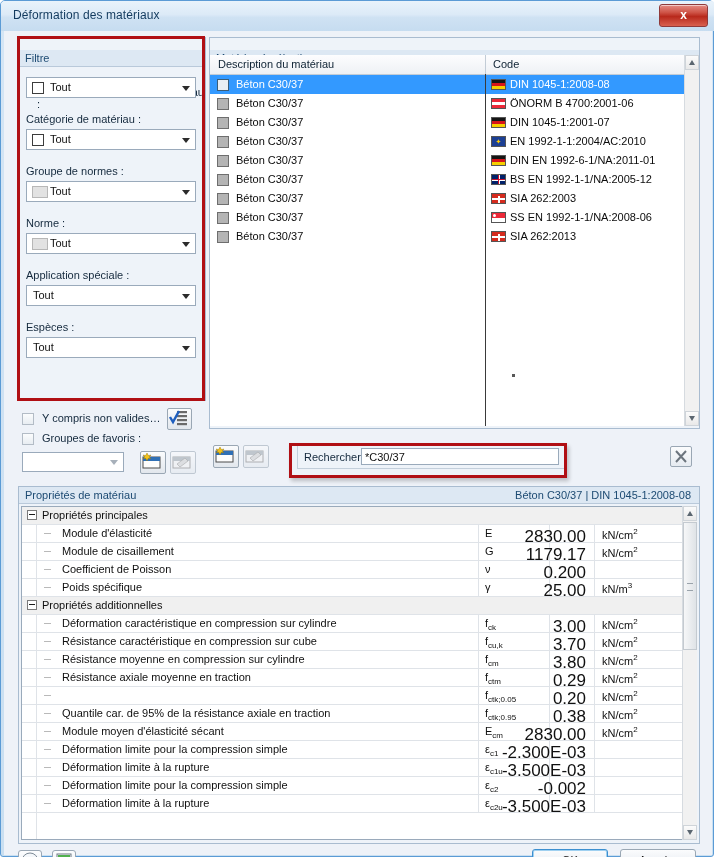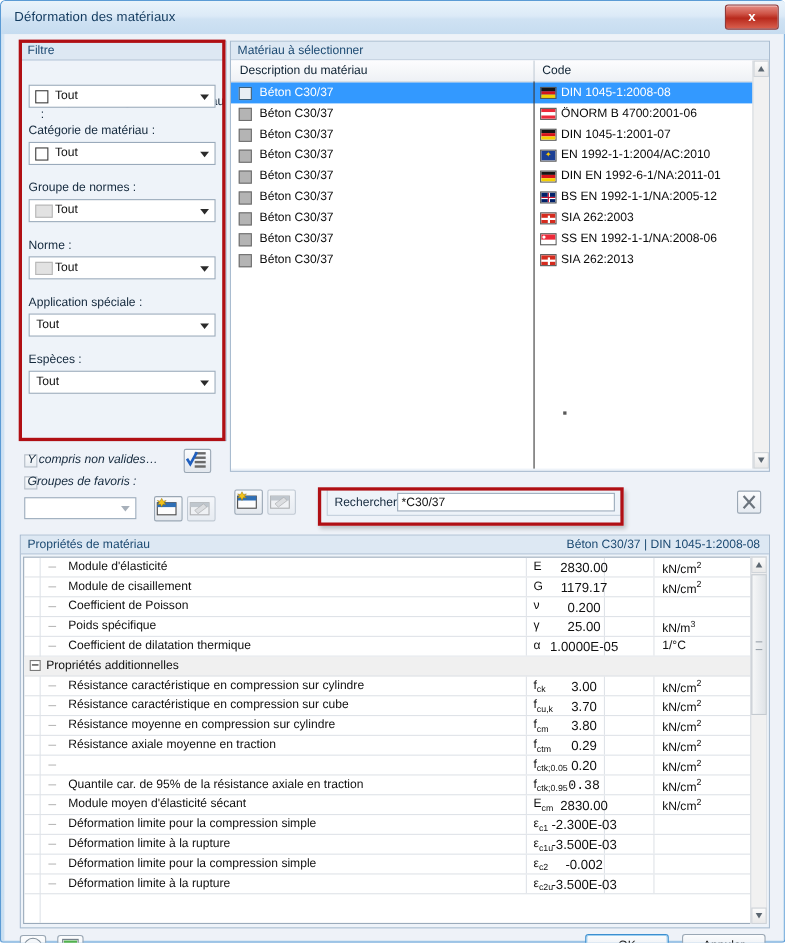--- a/index.html
+++ b/index.html
@@ -51,21 +51,21 @@
     width: 708px; height: 824px;
     background: #eef2f8;
   }
 
   .panel {
     position: absolute;
     background: #eef3f9;
     border: 1px solid #a9bcd0;
   }
   .panel-caption {
-    position: absolute; left: 0; top: 0; height: 17px;
+    position: absolute; left: 0; top: 12px; height: 17px;
     background: #dde8f3;
     border-bottom: 1px solid #b9c9da;
     color: #1c4a72;
     font-size: 11px;
     padding: 2px 0 0 6px;
     box-sizing: border-box;
     width: 100%;
   }
 
   
@@ -123,21 +123,21 @@
 
   
   .chk-row { position: absolute; font-size: 11px; color: #14293d; }
   .chk-box {
     position: absolute; left: 0; top: 1px;
     width: 12px; height: 12px;
     border: 1px solid #b3bcc6;
     background: linear-gradient(180deg,#fbfcfd,#e8edf2);
     box-sizing: border-box;
   }
-  .chk-lbl { position: absolute; left: 3px; top: 0; white-space: nowrap; font-style: italic; }
+  .chk-lbl { position: absolute; left: 20px; top: 0; white-space: nowrap; }
 
   .tool-btn {
     position: absolute;
     width: 23px; height: 21px;
     border: 1px solid #9aa7b4;
     border-radius: 2px;
     background: linear-gradient(180deg,#fbfcfd 0%, #eef1f5 50%, #e2e7ed 100%);
     box-sizing: border-box;
     cursor: pointer;
   }
@@ -280,21 +280,21 @@
   .prow .vline {
     position: absolute; top: 0; height: 17px; border-left: 1px solid #dfe3e8;
   }
   .prow .psym {
     position: absolute; left: 463px; top: 2px;
     font-size: 11px; color: #101010;
   }
   .prow .psym sub { font-size: 8px; }
   .prow .pval {
     position: absolute; right: 218px; top: 2px;
-    font-size: 12px; color: #101010; text-align: center;
+    font-size: 17px; color: #101010; text-align: right;
     width: 110px;
   }
   .prow .punit {
     position: absolute; left: 580px; top: 2px;
     font-size: 11px; color: #101010;
   }
   .prow .punit sup { font-size: 8px; }
   .grid-indent {
     position: absolute; left: 14px; top: 0; width: 1px; height: 100%;
     background: #dfe3e8;
@@ -596,20 +596,24 @@
     <div class="red-outline" id="search-red"></div>
 
     <div id="prop-panel" class="panel">
       <div id="prop-caption">
         <span class="left">Propriétés de matériau</span>
         <span class="right">Béton C30/37  |  DIN 1045-1:2008-08</span>
       </div>
       <div id="prop-grid">
         <div class="grid-indent"></div>
         <div id="prop-rows">
+            <div class="prow group">
+              <span class="expander"></span>
+              <span class="gname">Propriétés principales</span>
+            </div>
             <div class="prow">
               <span class="tick"></span>
               <span class="pname">Module d'élasticité</span>
               <span class="vline" style="left: 456px;"></span>
               <span class="vline" style="left: 527px;"></span>
               <span class="vline" style="left: 572px;"></span>
               <span class="psym">E</span>
               <span class="pval" style="right: 110px;">2830.00</span>
               <span class="punit">kN/cm<sup>2</sup></span>
             </div>
@@ -635,37 +639,27 @@
             <div class="prow">
               <span class="tick"></span>
               <span class="pname">Poids spécifique</span>
               <span class="vline" style="left: 456px;"></span>
               <span class="vline" style="left: 527px;"></span>
               <span class="vline" style="left: 572px;"></span>
               <span class="psym">γ</span>
               <span class="pval" style="right: 110px;">25.00</span>
               <span class="punit">kN/m<sup>3</sup></span>
             </div>
-            <div class="prow">
-              <span class="tick"></span>
-              <span class="pname">Coefficient de dilatation thermique</span>
-              <span class="vline" style="left: 456px;"></span>
-              <span class="vline" style="left: 527px;"></span>
-              <span class="vline" style="left: 572px;"></span>
-              <span class="psym">α</span>
-              <span class="pval" style="right: 110px;">1.0000E-05</span>
-              <span class="punit">1/°C</span>
-            </div>
             <div class="prow group">
               <span class="expander"></span>
               <span class="gname">Propriétés additionnelles</span>
             </div>
             <div class="prow">
               <span class="tick"></span>
-              <span class="pname">Résistance caractéristique en compression sur cylindre</span>
+              <span class="pname">Déformation caractéristique en compression sur cylindre</span>
               <span class="vline" style="left: 456px;"></span>
               <span class="vline" style="left: 527px;"></span>
               <span class="vline" style="left: 572px;"></span>
               <span class="psym">f<sub>ck</sub></span>
               <span class="pval" style="right: 110px;">3.00</span>
               <span class="punit">kN/cm<sup>2</sup></span>
             </div>
             <div class="prow">
               <span class="tick"></span>
               <span class="pname">Résistance caractéristique en compression sur cube</span>
@@ -705,21 +699,21 @@
               <span class="pval" style="right: 110px;">0.20</span>
               <span class="punit">kN/cm<sup>2</sup></span>
             </div>
             <div class="prow">
               <span class="tick"></span>
               <span class="pname">Quantile car. de 95% de la résistance axiale en traction</span>
               <span class="vline" style="left: 456px;"></span>
               <span class="vline" style="left: 527px;"></span>
               <span class="vline" style="left: 572px;"></span>
               <span class="psym">f<sub>ctk;0.95</sub></span>
-              <span class="pval" style="right: 110px; font-family: Liberation Mono, monospace;">0.38</span>
+              <span class="pval" style="right: 110px;">0.38</span>
               <span class="punit">kN/cm<sup>2</sup></span>
             </div>
             <div class="prow">
               <span class="tick"></span>
               <span class="pname">Module moyen d'élasticité sécant</span>
               <span class="vline" style="left: 456px;"></span>
               <span class="vline" style="left: 527px;"></span>
               <span class="vline" style="left: 572px;"></span>
               <span class="psym">E<sub>cm</sub></span>
               <span class="pval" style="right: 110px;">2830.00</span>

